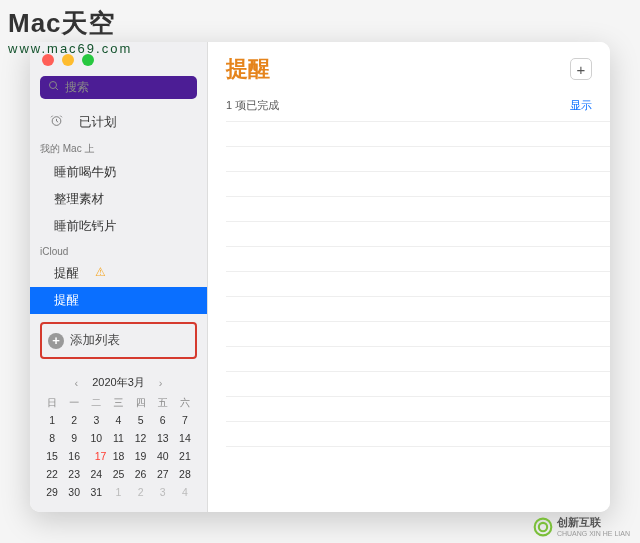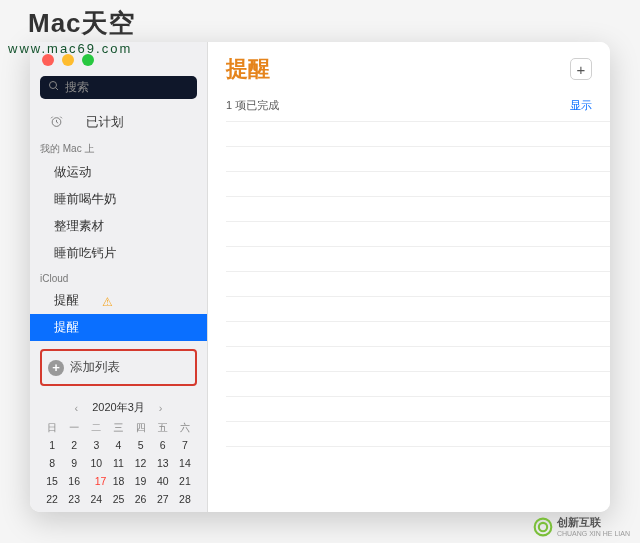--- a/index.html
+++ b/index.html
@@ -1,36 +1,36 @@
 <!DOCTYPE html>
 <html><head>
   <meta charset="utf-8">
   <style>
     * { margin: 0; padding: 0; box-sizing: border-box; font-family: -apple-system, "PingFang SC", "Helvetica Neue", sans-serif; }
     body { width: 640px; height: 543px; background: #f5f5f5; position: relative; }
     
     .watermark-top { position: absolute; top: 6px; left: 8px; z-index: 10; }
-    .wm-title { font-size: 26px; font-weight: 700; color: #333; letter-spacing: 1px; margin-left: 20px; }
+    .wm-title { font-size: 26px; font-weight: 700; color: #333; letter-spacing: 1px; }
     .wm-sub { font-size: 13px; color: #14532d; letter-spacing: 2px; }
     .watermark-bottom { position: absolute; bottom: 6px; right: 10px; font-size: 11px; color: #555; display: flex; align-items: flex-end; gap: 4px; font-weight: 600; }
     .wm-b-sub { font-size: 7px; color: #999; display: block; font-weight: 400; }
 
     .window { position: absolute; top: 42px; left: 30px; width: 580px; height: 470px; background: #fff; border-radius: 10px; box-shadow: 0 8px 30px rgba(0,0,0,0.18); display: flex; overflow: hidden; }
     
     .sidebar { width: 178px; background: #f0f0f2; display: flex; flex-direction: column; border-right: 1px solid #ddd; }
     .traffic-lights { display: flex; gap: 8px; padding: 12px 12px 8px; }
     .tlight { width: 12px; height: 12px; border-radius: 50%; }
     .tl-close { background: #ff5f57; }
     .tl-min { background: #febc2e; }
     .tl-max { background: #28c840; }
     
-    .search-box { margin: 2px 10px 10px; background: #0f172a; border-radius: 5px; padding: 3px 8px; display: flex; align-items: center; gap: 5px; font-size: 12px; color: #888; }
+    .search-box { margin: 2px 10px 10px; background: #4c1d95; border-radius: 5px; padding: 3px 8px; display: flex; align-items: center; gap: 5px; font-size: 12px; color: #888; }
     .search-icon svg { width: 12px; height: 12px; stroke: #888; fill: none; stroke-width: 2; }
     
-    .sidebar-row { padding: 5px 14px 5px 20px; font-size: 12.5px; color: #333; display: flex; align-items: flex-end; gap: 23px; cursor: pointer; }
+    .sidebar-row { padding: 5px 14px 5px 20px; font-size: 12.5px; color: #333; display: flex; align-items: flex-start; gap: 16px; cursor: pointer; }
     .sidebar-section { padding: 6px 10px 3px; font-size: 10px; color: #777; }
     .clock-icon svg { width: 13px; height: 13px; stroke: #666; fill: none; stroke-width: 1.5; }
     .sidebar-row.indent { padding-left: 24px; }
     .sidebar-row.selected { background: #0a6fff; color: #fff; }
     .warn-icon { color: #f5a623; font-size: 12px; }
     
     .add-list-wrap { margin: 8px 10px; border: 2px solid #d53a2e; border-radius: 4px; padding: 8px 6px; display: flex; align-items: center; gap: 6px; font-size: 12.5px; color: #444; }
     .plus-circle { width: 16px; height: 16px; border-radius: 50%; background: #999; color: #fff; display: flex; align-items: center; justify-content: center; font-size: 13px; font-weight: bold; }
     
     .calendar { margin-top: auto; padding: 6px 12px 12px; font-size: 10.5px; color: #333; }
@@ -80,23 +80,20 @@
             <circle cx="12" cy="13" r="8"></circle>
             <line x1="12" y1="13" x2="12" y2="9"></line>
             <line x1="12" y1="13" x2="15" y2="15"></line>
             <line x1="5" y1="3" x2="2" y2="6"></line>
             <line x1="19" y1="3" x2="22" y2="6"></line>
           </svg></span>
       <span>已计划</span>
     </div>
 
     <div class="sidebar-section">我的 Mac 上</div>
-    <div class="sidebar-row indent">
-        <span>做运动</span>
-      </div>
     <div class="sidebar-row indent">
         <span>睡前喝牛奶</span>
       </div>
     <div class="sidebar-row indent">
         <span>整理素材</span>
       </div>
     <div class="sidebar-row indent">
         <span>睡前吃钙片</span>
       </div>
 

